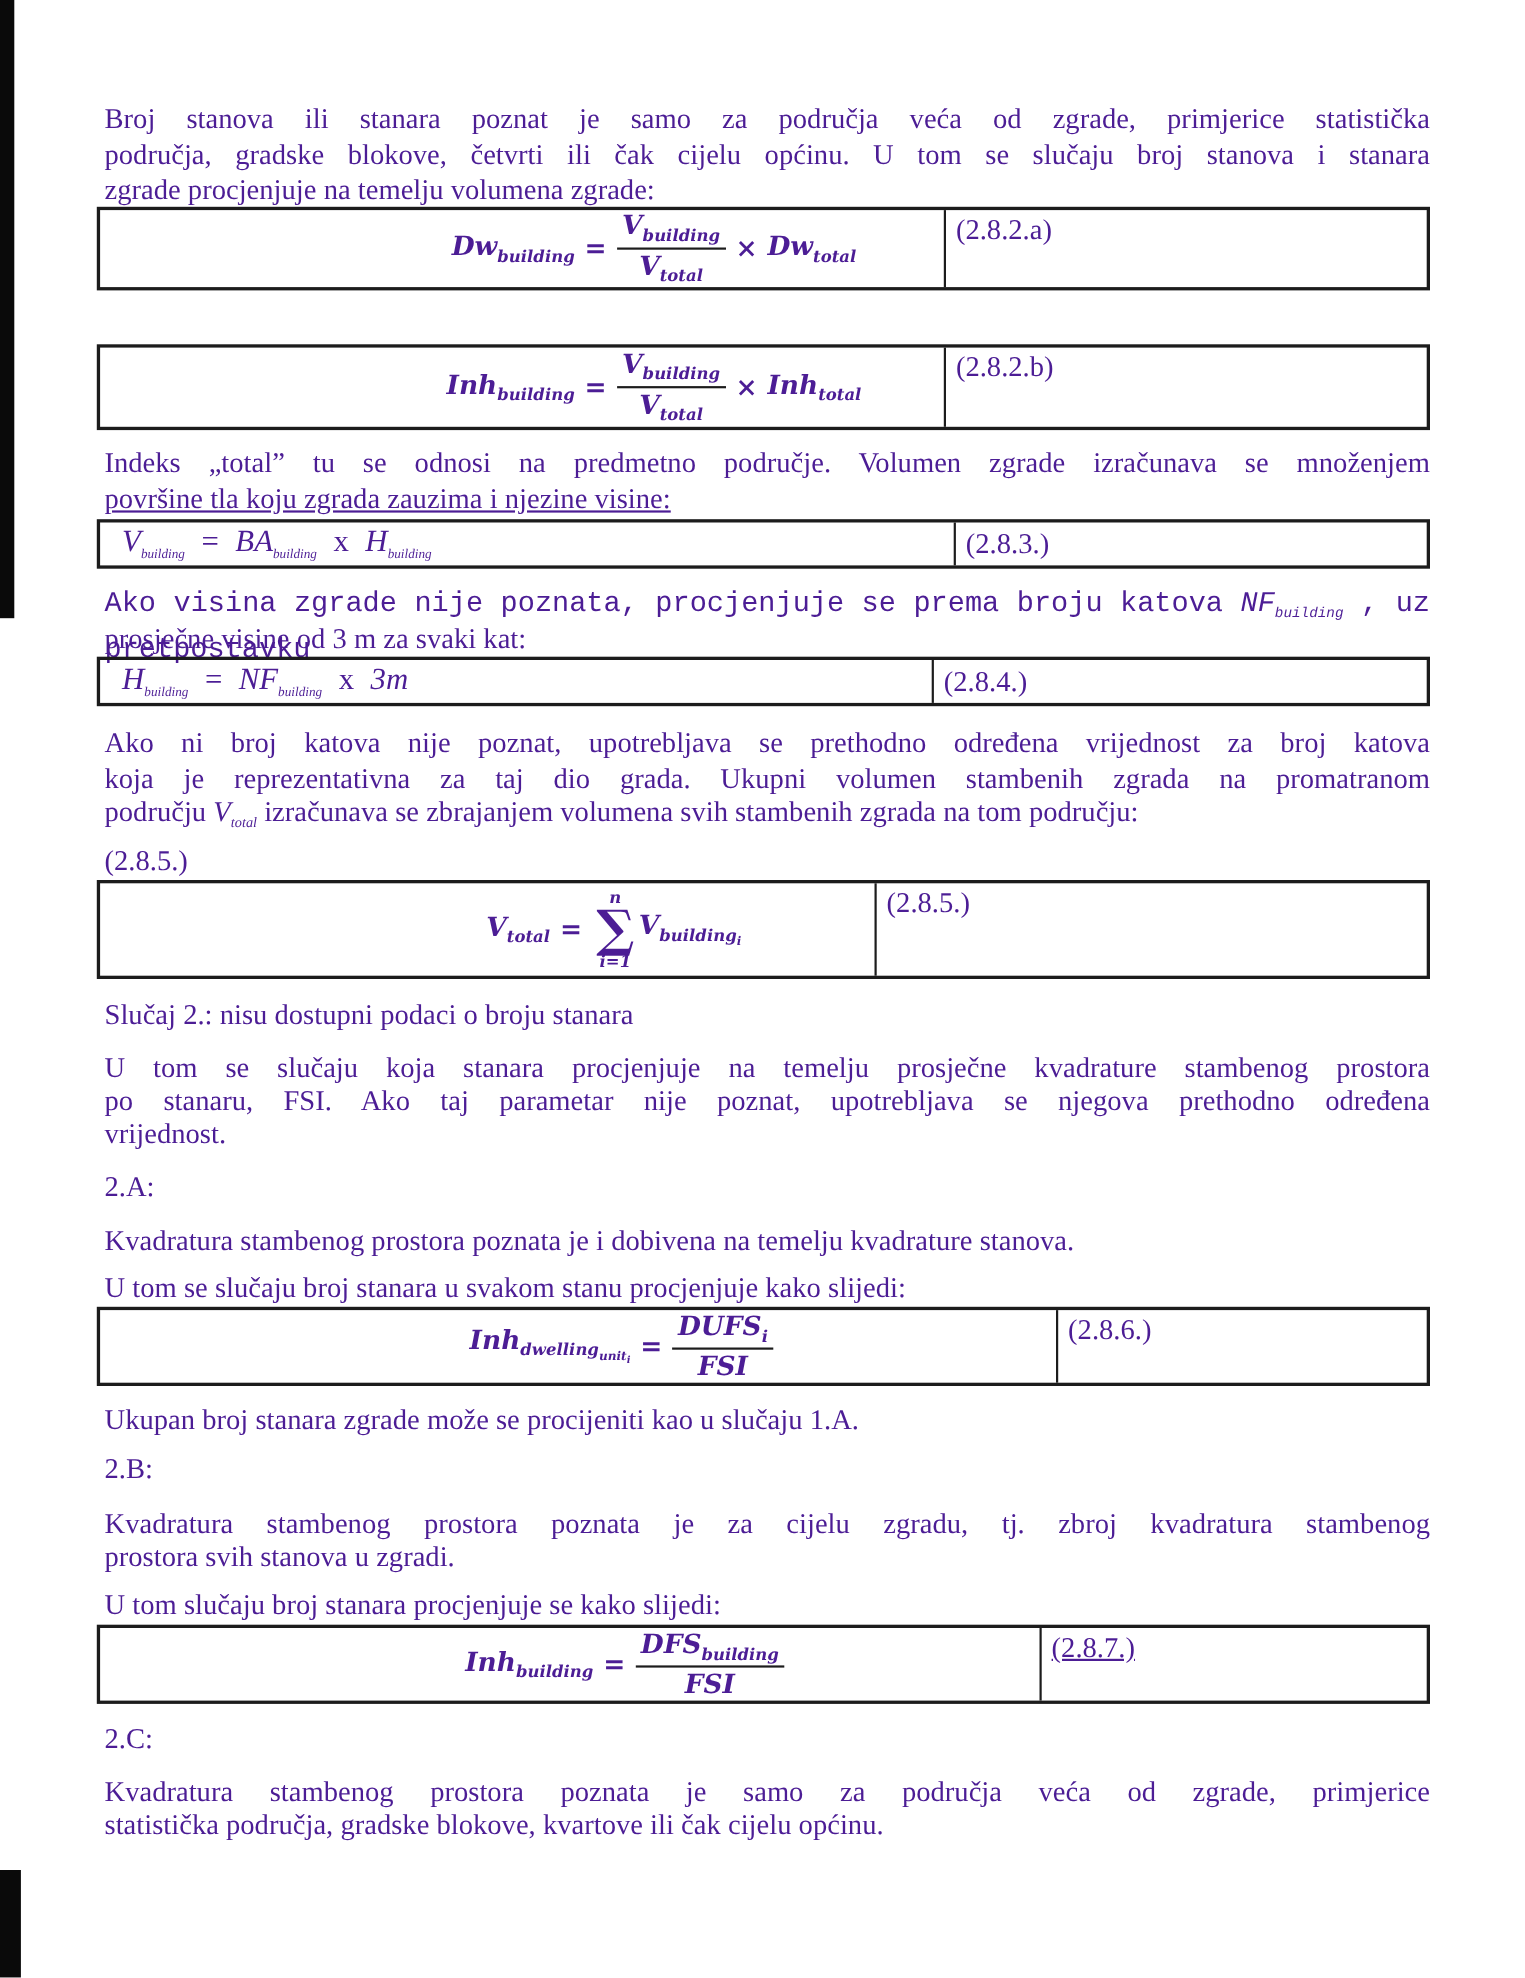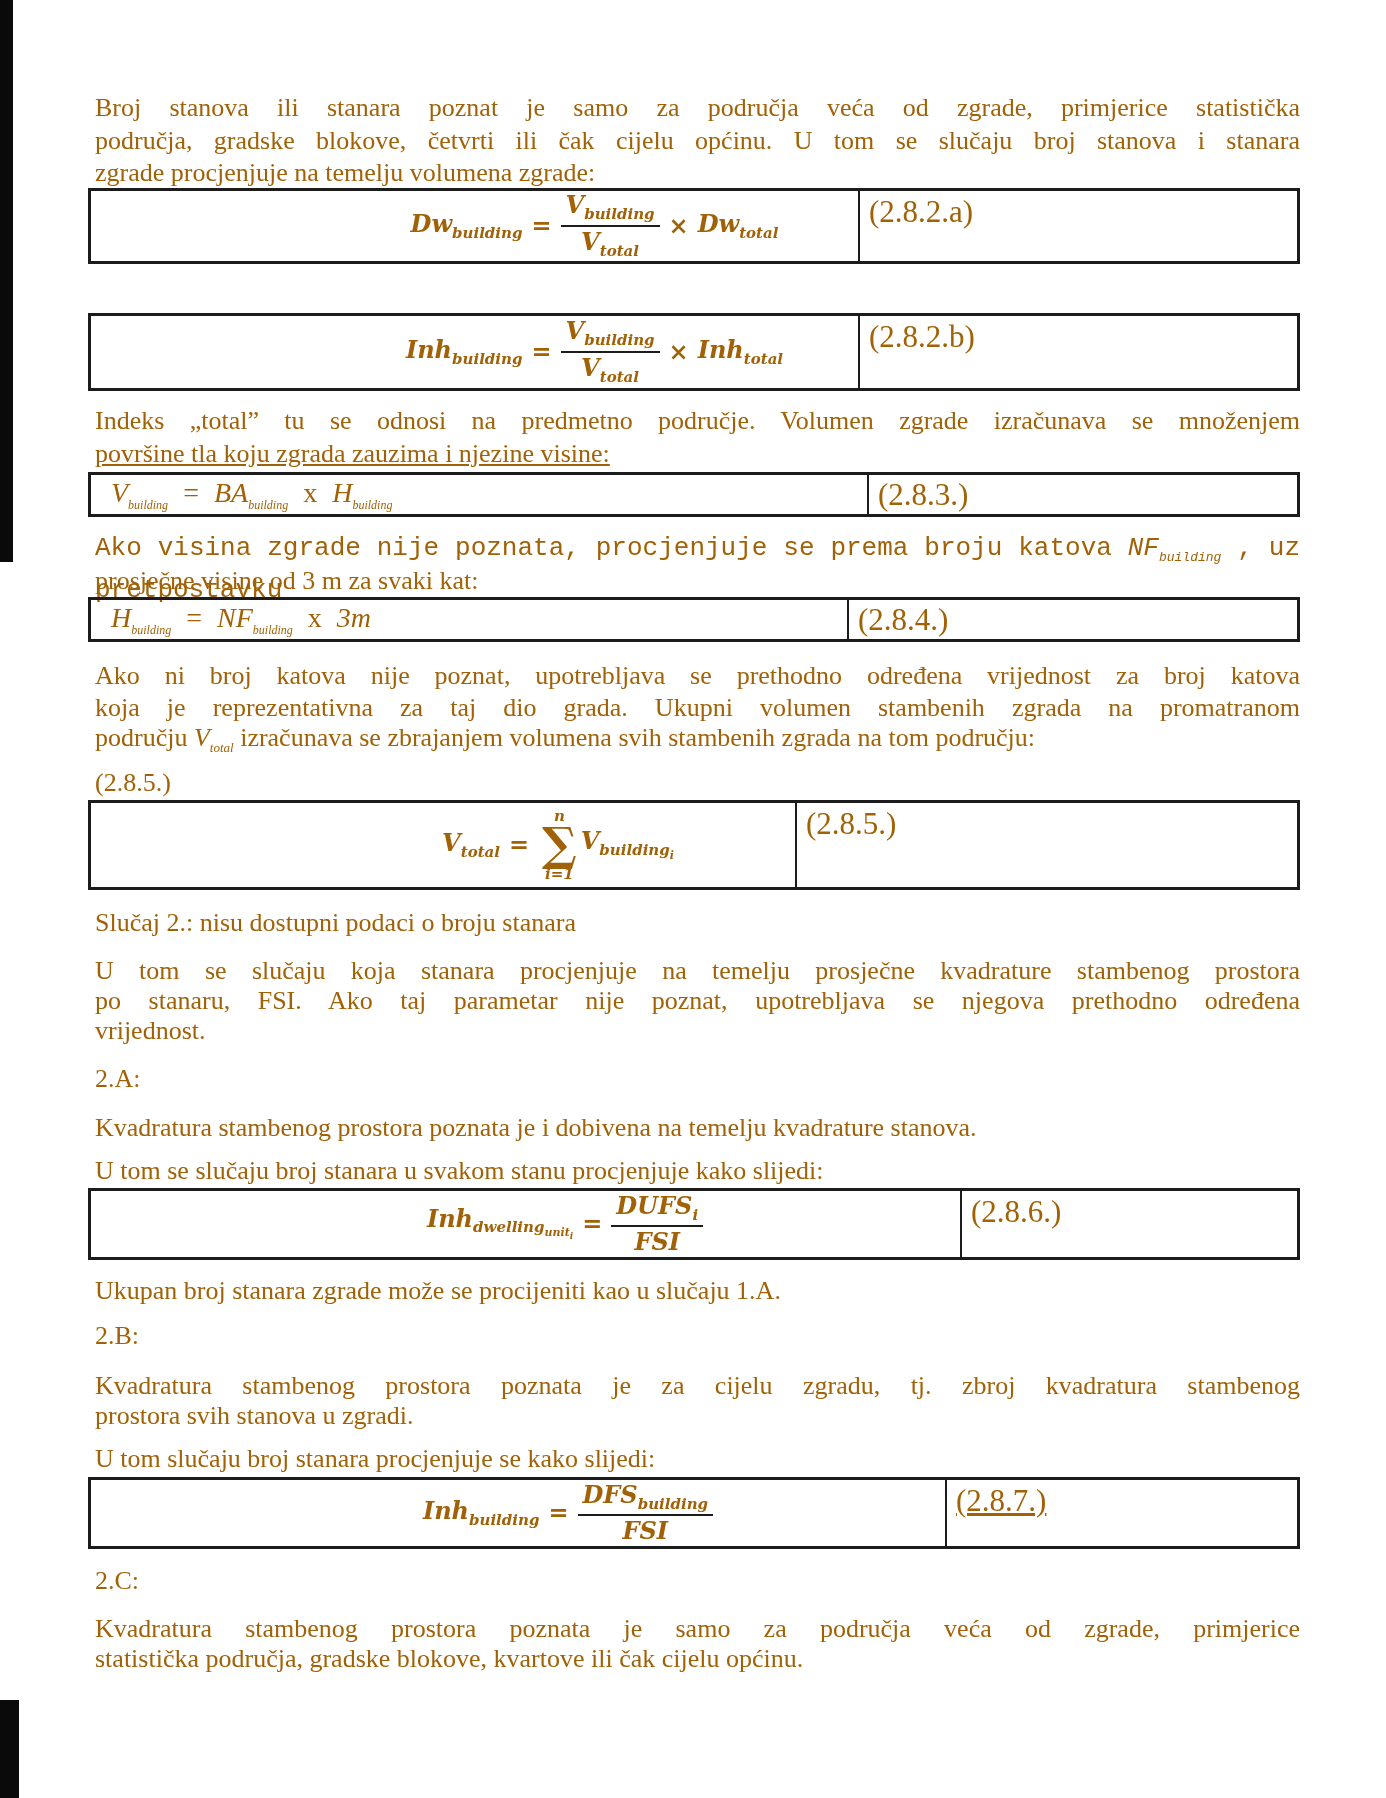--- a/index.html
+++ b/index.html
@@ -1,21 +1,21 @@
 <!DOCTYPE html>
 <html><head>
 <meta charset="utf-8">
 <style>
   html,body{margin:0;padding:0;background:#ffffff;}
   .page{
     position:relative;
     width:1386px;height:1798px;
     background:#ffffff;
     font-family:"Liberation Serif","DejaVu Serif",serif;
-    color:#a16207;
+    color:#4c1d95;
     overflow:hidden;
   }
   
   .scan-bar{position:absolute;background:#0a0a0a;}
   
   .tline{
     position:absolute;left:95px;width:1205px;
     font-size:26px;line-height:33px;
     white-space:nowrap;
   }
@@ -34,21 +34,21 @@
     display:flex;
   }
   .fcell{
     flex:1;display:flex;align-items:center;justify-content:center;
     box-sizing:border-box;
   }
   .fcell.left{justify-content:flex-start;padding-left:20px;}
   .lcell{
     border-left:2.5px solid #1c1c1c;
     box-sizing:border-box;
-    font-size:31px;
+    font-size:26px;
     padding:3px 0 0 9px;
   }
   .lcell.vcenter{display:flex;align-items:center;padding-top:0;}
   
   .math{
     font-family:"DejaVu Serif","Liberation Serif",serif;
     font-style:italic;font-weight:bold;
     font-size:24px;line-height:1;
     display:inline-flex;align-items:center;
   }

